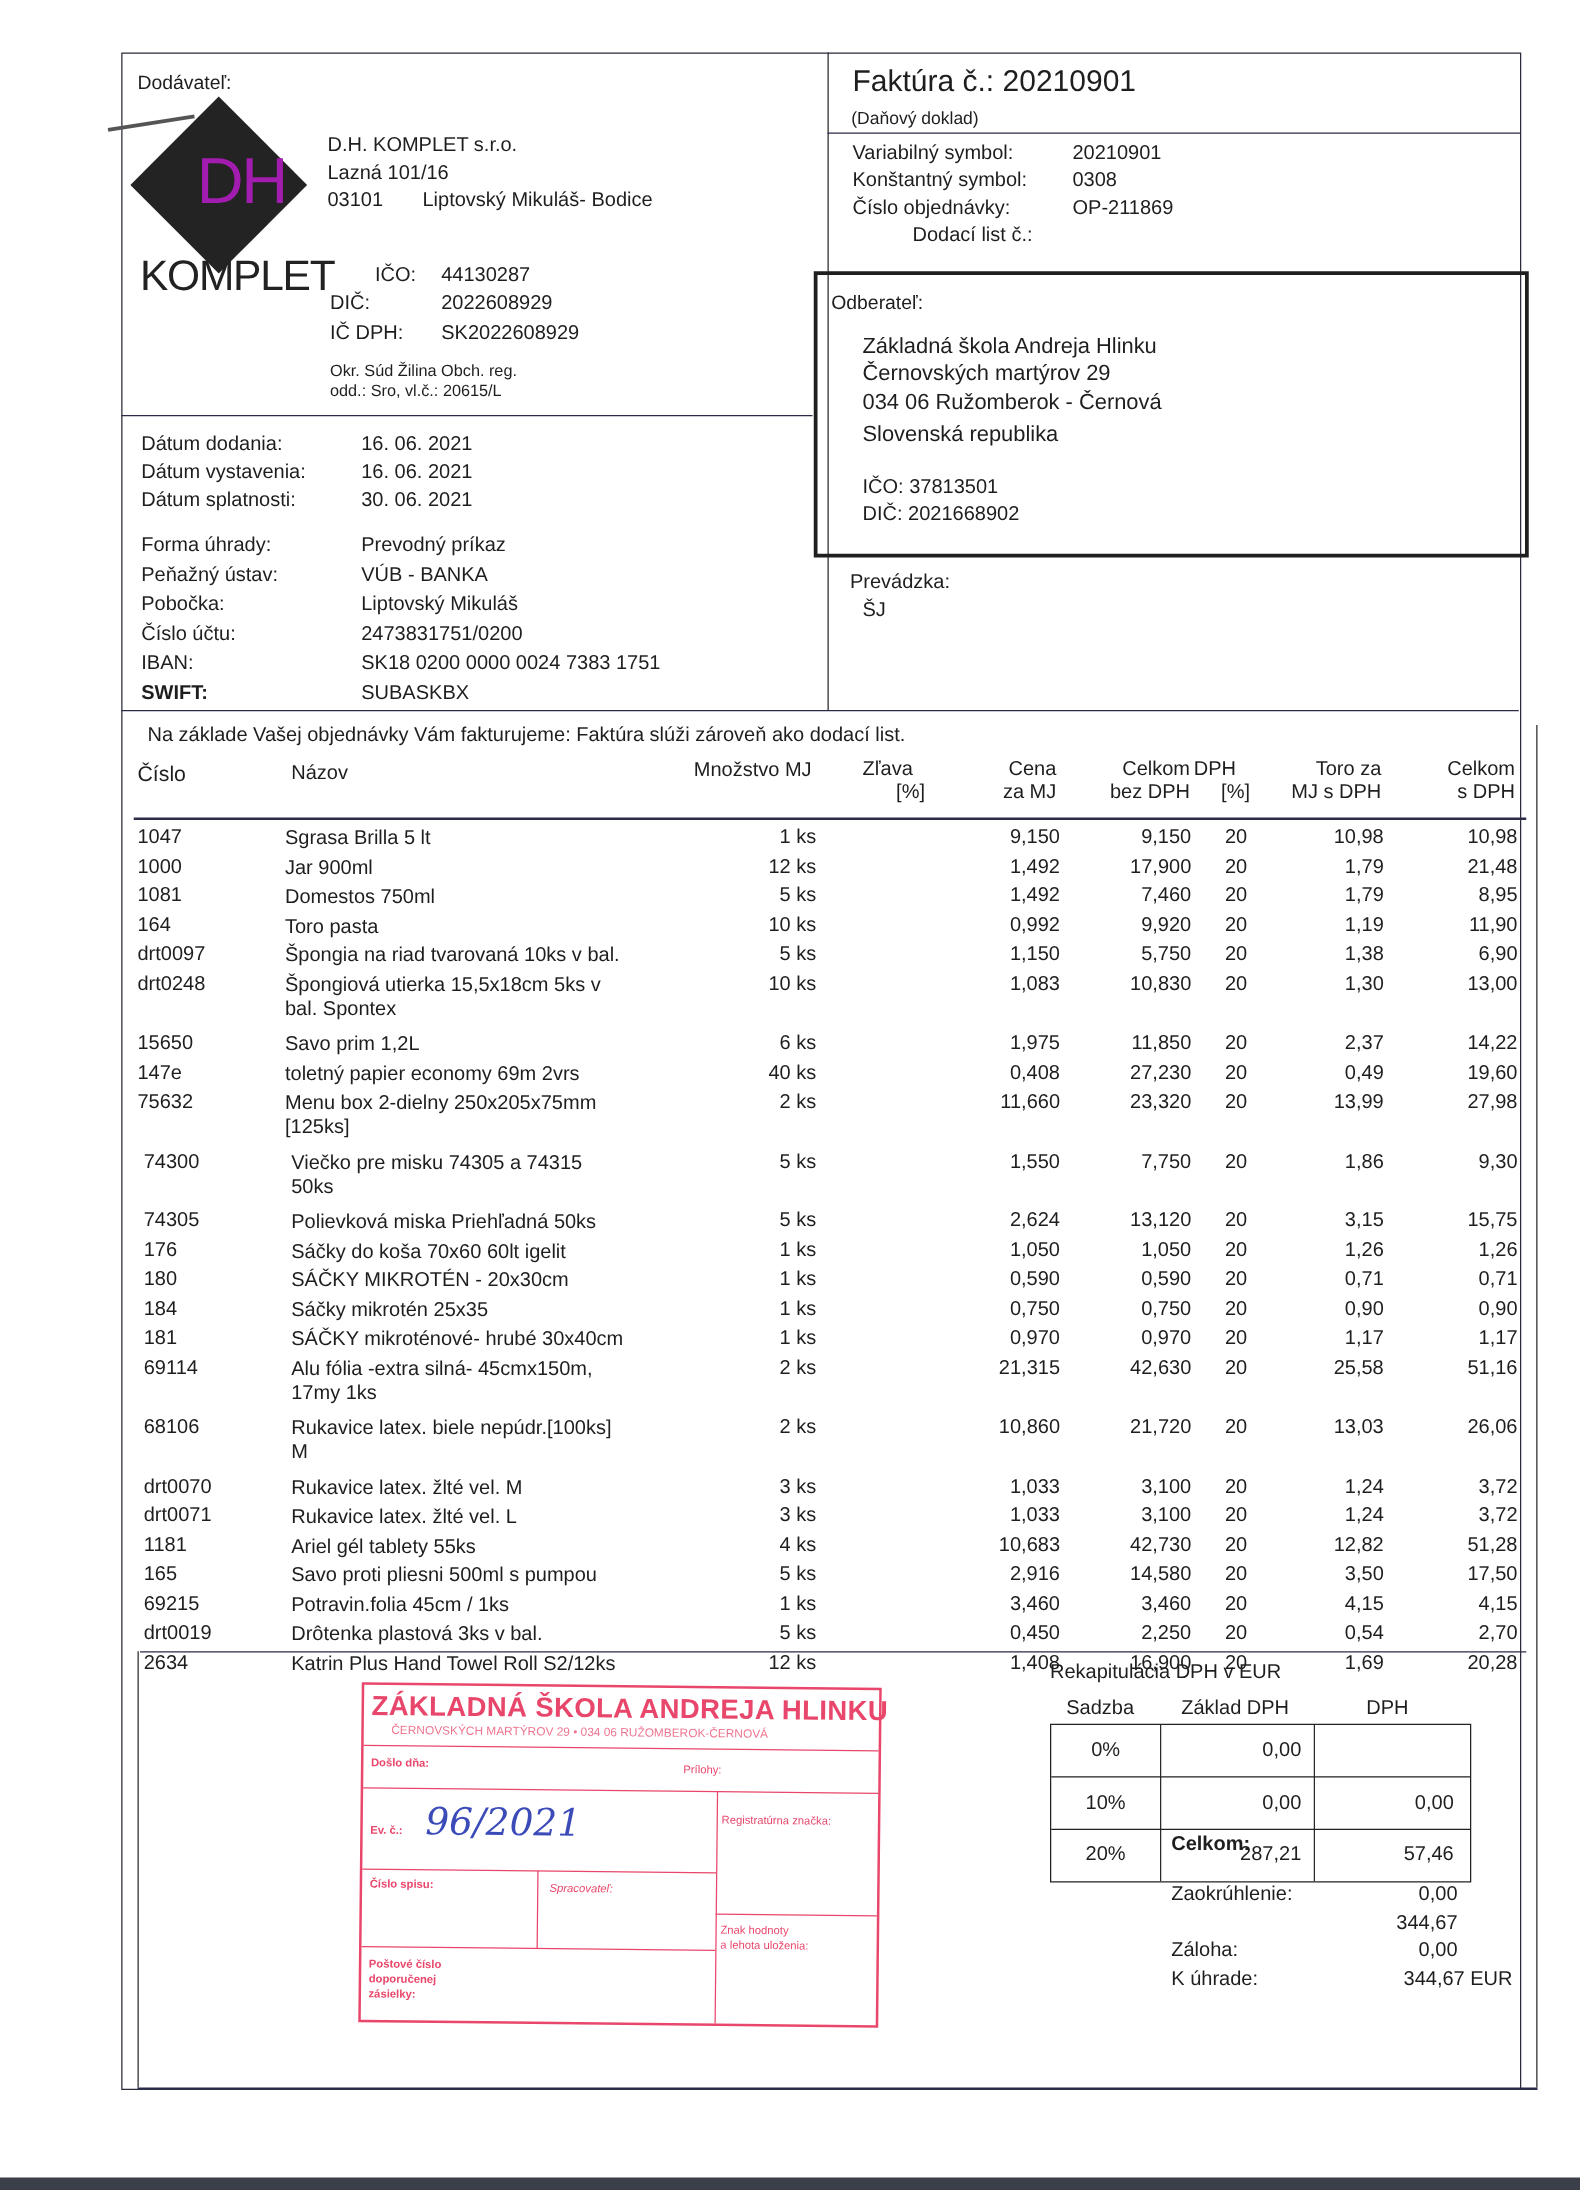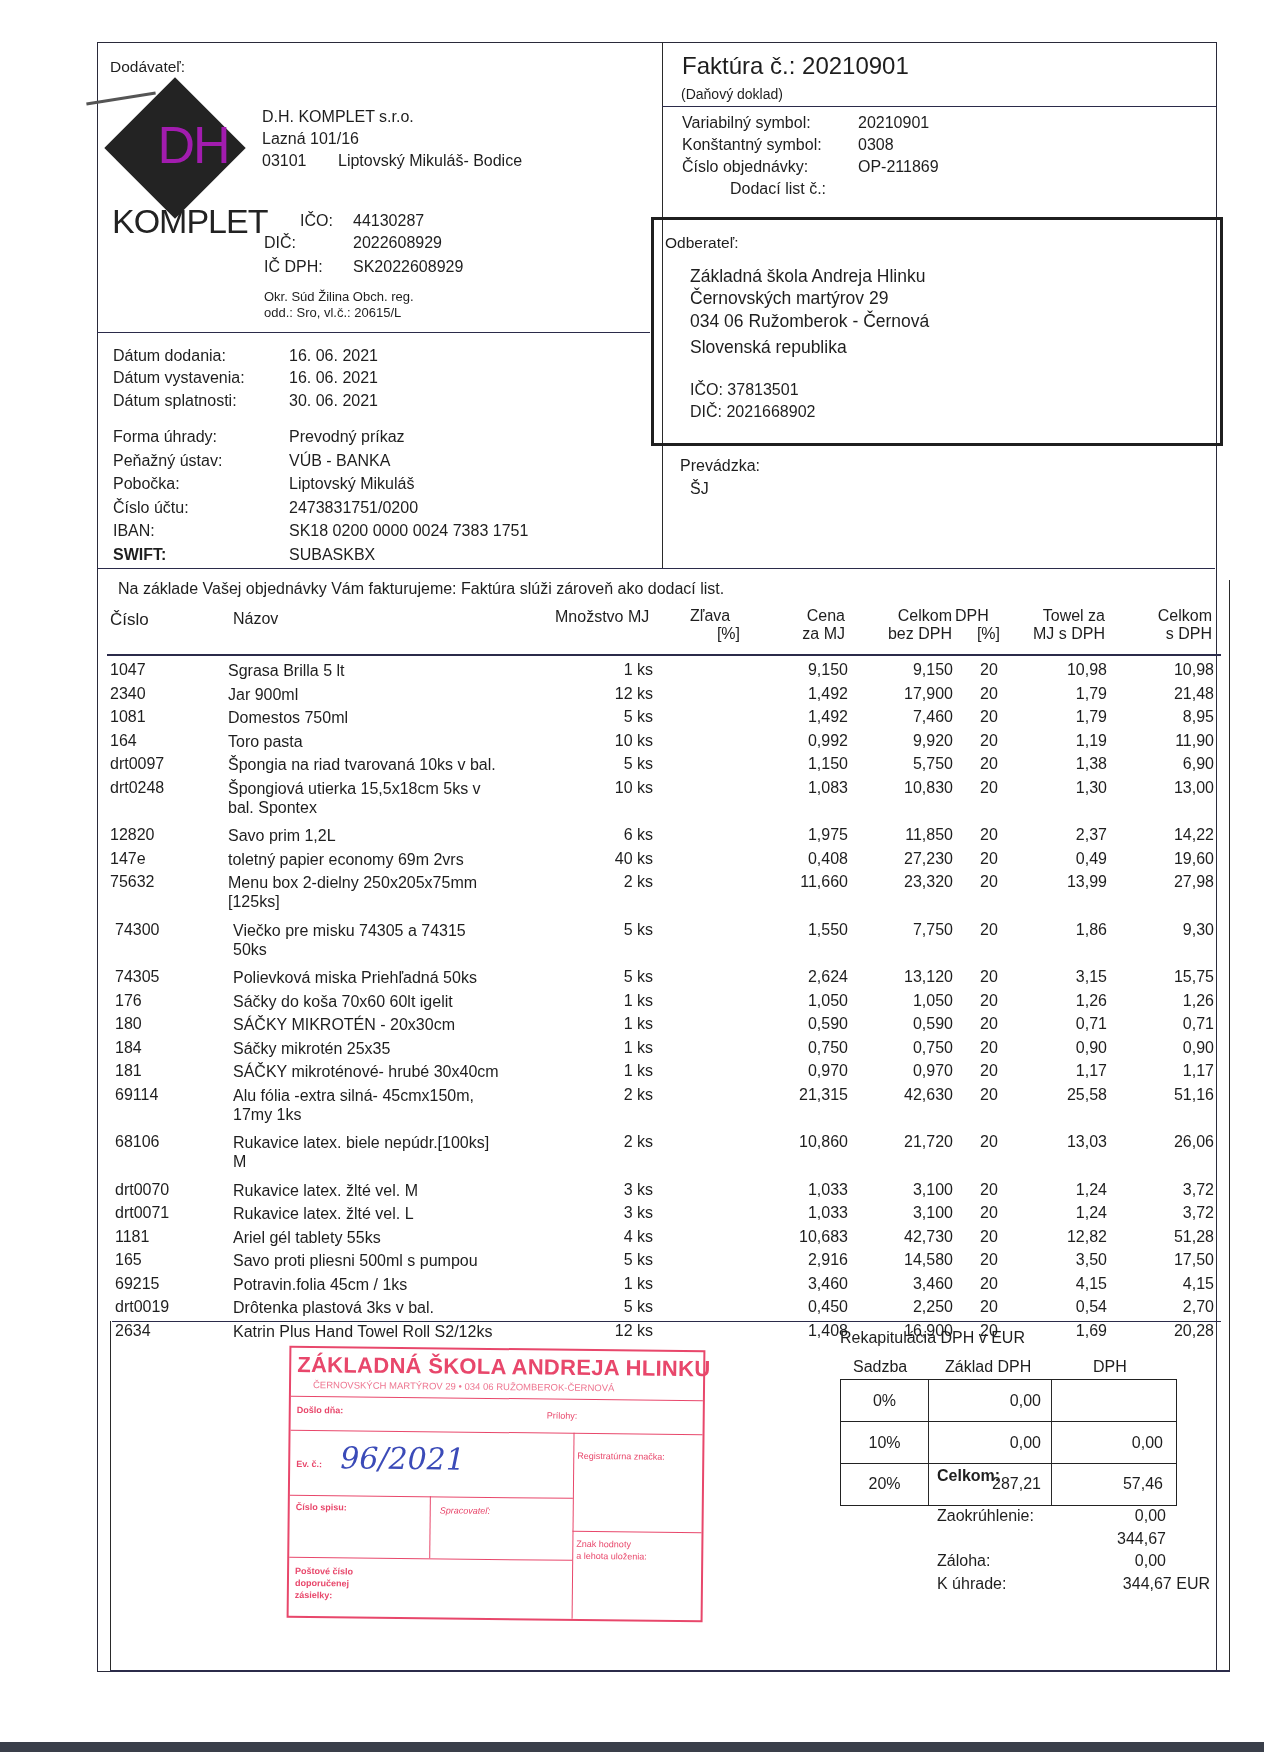--- a/index.html
+++ b/index.html
@@ -134,21 +134,21 @@
   </div>
   <div class="lbl t16 r" style="left:870px;top:607px;width:82px;">
     <div>Celkom</div>
     <div>bez DPH</div>
   </div>
   <div class="lbl t16 r" style="left:955px;top:607px;width:45px;">
     <div style="text-align:left;">DPH</div>
     <div>[%]</div>
   </div>
   <div class="lbl t16 r" style="left:1015px;top:607px;width:90px;">
-    <div>Towel za</div>
+    <div>Toro za</div>
     <div>MJ s DPH</div>
   </div>
   <div class="lbl t16 r" style="left:1130px;top:607px;width:82px;">
     <div>Celkom</div>
     <div>s DPH</div>
   </div>
 </div>
 
 <div id="table-body">
     <div class="row" style="top:661px;width:1264px;">
@@ -158,21 +158,21 @@
       </div>
       <div class="c r" style="left:560px;width:93px;top:0;">1 ks</div>
       <div class="c r" style="left:660px;width:80px;top:0;"></div>
       <div class="c r" style="left:740px;width:108px;top:0;">9,150</div>
       <div class="c r" style="left:860px;width:93px;top:0;">9,150</div>
       <div class="c" style="left:980px;top:0;">20</div>
       <div class="c r" style="left:1010px;width:97px;top:0;">10,98</div>
       <div class="c r" style="left:1120px;width:94px;top:0;">10,98</div>
     </div>
     <div class="row" style="top:684.5px;width:1264px;">
-      <div class="c" style="left:110px;top:0;">2340</div>
+      <div class="c" style="left:110px;top:0;">1000</div>
       <div class="c" style="left:228px;top:0;line-height:19px;">
         <div>Jar 900ml</div>
       </div>
       <div class="c r" style="left:560px;width:93px;top:0;">12 ks</div>
       <div class="c r" style="left:660px;width:80px;top:0;"></div>
       <div class="c r" style="left:740px;width:108px;top:0;">1,492</div>
       <div class="c r" style="left:860px;width:93px;top:0;">17,900</div>
       <div class="c" style="left:980px;top:0;">20</div>
       <div class="c r" style="left:1010px;width:97px;top:0;">1,79</div>
       <div class="c r" style="left:1120px;width:94px;top:0;">21,48</div>
@@ -224,21 +224,21 @@
       </div>
       <div class="c r" style="left:560px;width:93px;top:0;">10 ks</div>
       <div class="c r" style="left:660px;width:80px;top:0;"></div>
       <div class="c r" style="left:740px;width:108px;top:0;">1,083</div>
       <div class="c r" style="left:860px;width:93px;top:0;">10,830</div>
       <div class="c" style="left:980px;top:0;">20</div>
       <div class="c r" style="left:1010px;width:97px;top:0;">1,30</div>
       <div class="c r" style="left:1120px;width:94px;top:0;">13,00</div>
     </div>
     <div class="row" style="top:826px;width:1264px;">
-      <div class="c" style="left:110px;top:0;">12820</div>
+      <div class="c" style="left:110px;top:0;">15650</div>
       <div class="c" style="left:228px;top:0;line-height:19px;">
         <div>Savo prim 1,2L</div>
       </div>
       <div class="c r" style="left:560px;width:93px;top:0;">6 ks</div>
       <div class="c r" style="left:660px;width:80px;top:0;"></div>
       <div class="c r" style="left:740px;width:108px;top:0;">1,975</div>
       <div class="c r" style="left:860px;width:93px;top:0;">11,850</div>
       <div class="c" style="left:980px;top:0;">20</div>
       <div class="c r" style="left:1010px;width:97px;top:0;">2,37</div>
       <div class="c r" style="left:1120px;width:94px;top:0;">14,22</div>

